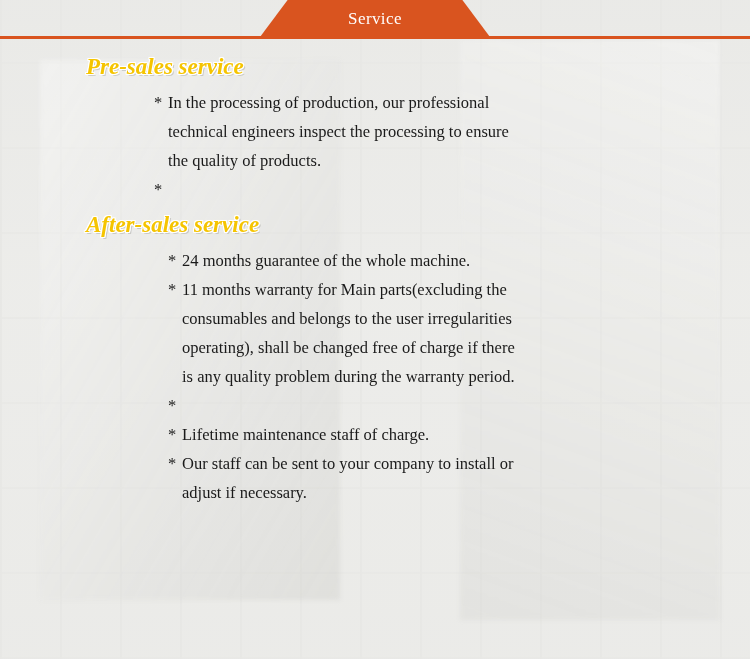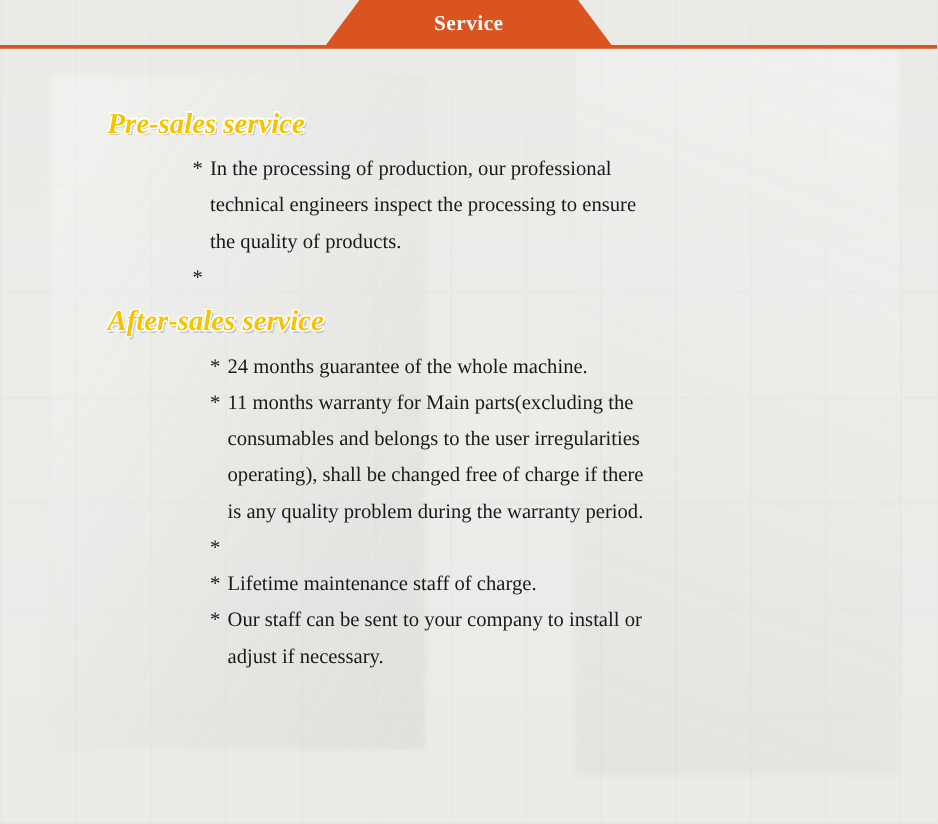--- a/index.html
+++ b/index.html
@@ -52,21 +52,20 @@
     filter: blur(2px);
   }
 
   
   .header {
     position: absolute;
     left: 0;
     top: 0;
     width: 620px;
     height: 40px;
-    font-weight: bold;
   }
   .header-rule {
     position: absolute;
     left: 0;
     top: 36px;
     width: 750px;
     height: 3px;
     background: #d9541f;
   }
   .header-tab {
@@ -84,21 +83,21 @@
   .header-title {
     color: #ffffff;
     font-size: 17px;
     font-family: "Liberation Serif", serif;
     letter-spacing: 0.4px;
   }
 
   .content {
     position: absolute;
     left: 0;
-    top: 56px;
+    top: 24px;
     width: 678px;
   }
 
   .section {
     margin: 0;
   }
   .section-heading {
     font-family: "Liberation Serif", serif;
     font-size: 23px;
     font-weight: bold;

